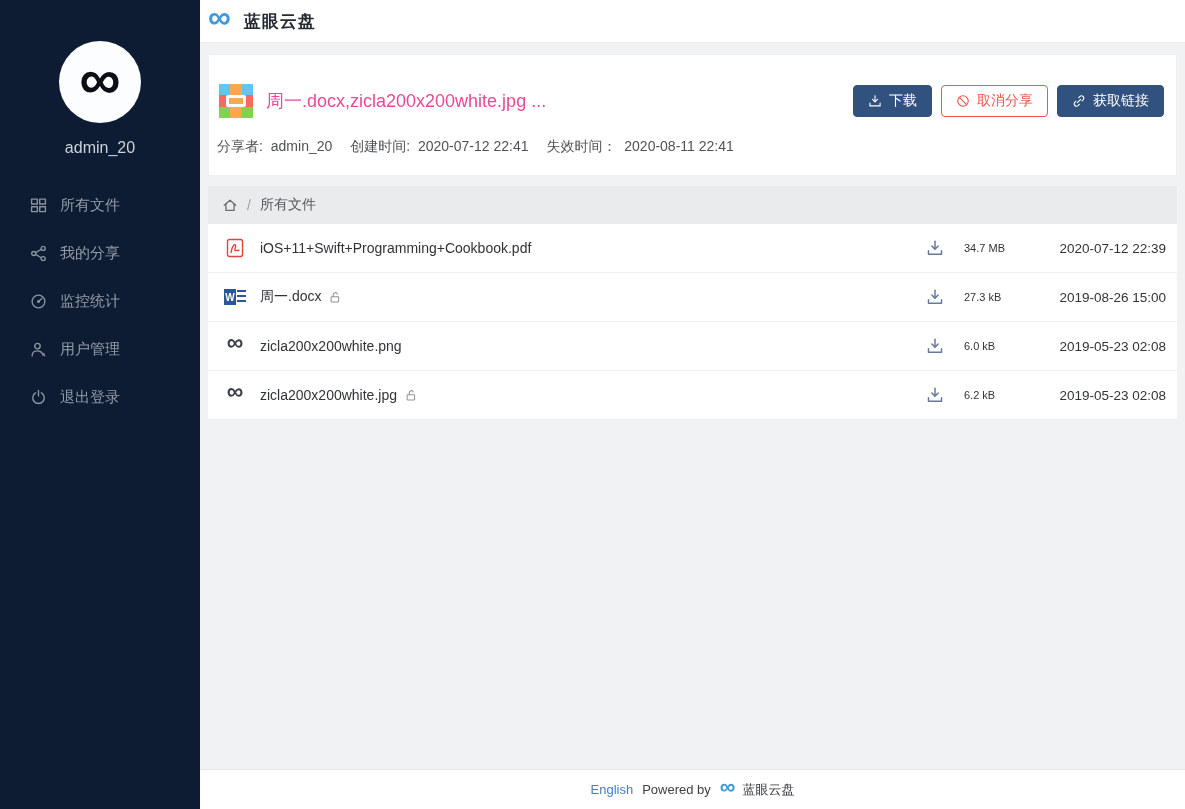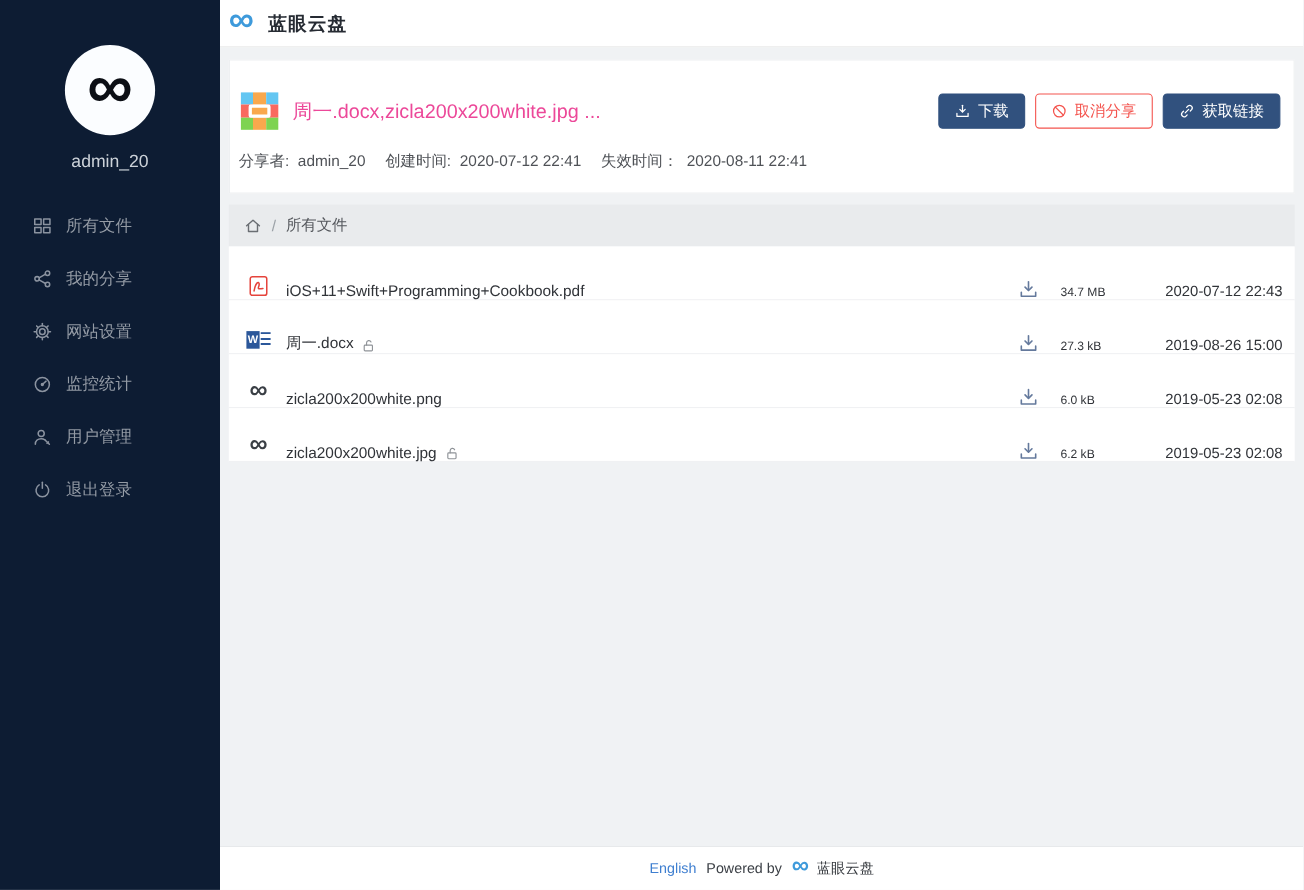--- a/index.html
+++ b/index.html
@@ -57,21 +57,21 @@
 
   
   .breadcrumb { margin-top:10px; height:38px; background:#e9ebed; display:flex; align-items:center;
                 padding:0 14px; gap:9px; font-size:14px; color:#54575c; }
   .breadcrumb .icon { width:16px; height:16px; color:#6a6e73; cursor:pointer; }
   .breadcrumb .sep { color:#9aa0a6; }
   .breadcrumb .crumb { cursor:pointer; }
 
   
   .file-row { height:49px; background:#fff; border-bottom:1px solid #f0f1f3;
-              display:flex; align-items:flex-end; padding:0 11px 0 14px; cursor:pointer; }
+              display:flex; align-items:center; padding:0 11px 0 14px; cursor:pointer; }
   .file-ic { width:26px; height:24px; display:flex; align-items:center; justify-content:center;
              margin-right:12px; flex:0 0 26px; }
   .file-ic svg { width:20px; height:20px; }
   .inf-dark { font-size:23px; font-weight:bold; color:#3a3f45; line-height:1; margin-top:-7px; }
   .file-name { font-size:14px; color:#303338; }
   .unlock { width:13px; height:13px; color:#8f9398; margin-left:8px; }
   .spacer { flex:1; }
   .dl-ic { width:18px; height:18px; color:#64799c; margin-right:20px; cursor:pointer; }
   .f-size { width:84px; font-size:11px; color:#303338; }
   .f-date { width:118px; text-align:right; font-size:13.5px; color:#303338; }
@@ -121,37 +121,20 @@
               <circle cx="12.4" cy="3.2" r="1.9"></circle>
               <circle cx="3.5" cy="8" r="1.9"></circle>
               <circle cx="12.4" cy="12.8" r="1.9"></circle>
               <line x1="5.2" y1="7.1" x2="10.7" y2="4"></line>
               <line x1="5.2" y1="8.9" x2="10.7" y2="12"></line>
             </svg>
           </span>
     <span class="mi-label">我的分享</span>
   </div>
 
-  <div class="menu-item">
-    <span class="icon">
-            <svg viewBox="0 0 16 16" fill="none" stroke="currentColor" stroke-width="1.3" stroke-linecap="round" stroke-linejoin="round">
-              <circle cx="8" cy="8" r="2.4"></circle>
-              <circle cx="8" cy="8" r="5"></circle>
-              <line x1="8" y1="1" x2="8" y2="3"></line>
-              <line x1="8" y1="13" x2="8" y2="15"></line>
-              <line x1="1" y1="8" x2="3" y2="8"></line>
-              <line x1="13" y1="8" x2="15" y2="8"></line>
-              <line x1="3.1" y1="3.1" x2="4.5" y2="4.5"></line>
-              <line x1="11.5" y1="11.5" x2="12.9" y2="12.9"></line>
-              <line x1="3.1" y1="12.9" x2="4.5" y2="11.5"></line>
-              <line x1="11.5" y1="4.5" x2="12.9" y2="3.1"></line>
-            </svg>
-          </span>
-    <span class="mi-label">网站设置</span>
-  </div>
 
   <div class="menu-item">
     <span class="icon">
             <svg viewBox="0 0 16 16" fill="none" stroke="currentColor" stroke-width="1.3" stroke-linecap="round" stroke-linejoin="round">
               <circle cx="8" cy="8" r="6"></circle>
               <line x1="8" y1="8" x2="11.2" y2="5.2"></line>
               <circle cx="8" cy="8" r="0.8" fill="currentColor"></circle>
             </svg>
           </span>
     <span class="mi-label">监控统计</span>
@@ -273,21 +256,21 @@
 
     <span class="spacer"></span>
     <span class="dl-ic">
               <svg viewBox="0 0 16 16" fill="none" stroke="currentColor" stroke-width="1.3" stroke-linecap="round" stroke-linejoin="round">
                 <path d="M8 2 v6.6"></path>
                 <path d="M5.2 6.2 8 9 10.8 6.2"></path>
                 <path d="M2.2 10.4 v3.2 h11.6 v-3.2"></path>
               </svg>
             </span>
     <span class="f-size">34.7 MB</span>
-    <span class="f-date">2020-07-12 22:43</span>
+    <span class="f-date">2020-07-12 22:39</span>
   </div>
 
   <div class="file-row">
     <span class="file-ic">
               <span class="word-ic">
                 <span class="w">W</span>
                 <span class="lines"></span>
               </span>
             </span>
     <span class="file-name">周一.docx</span>

